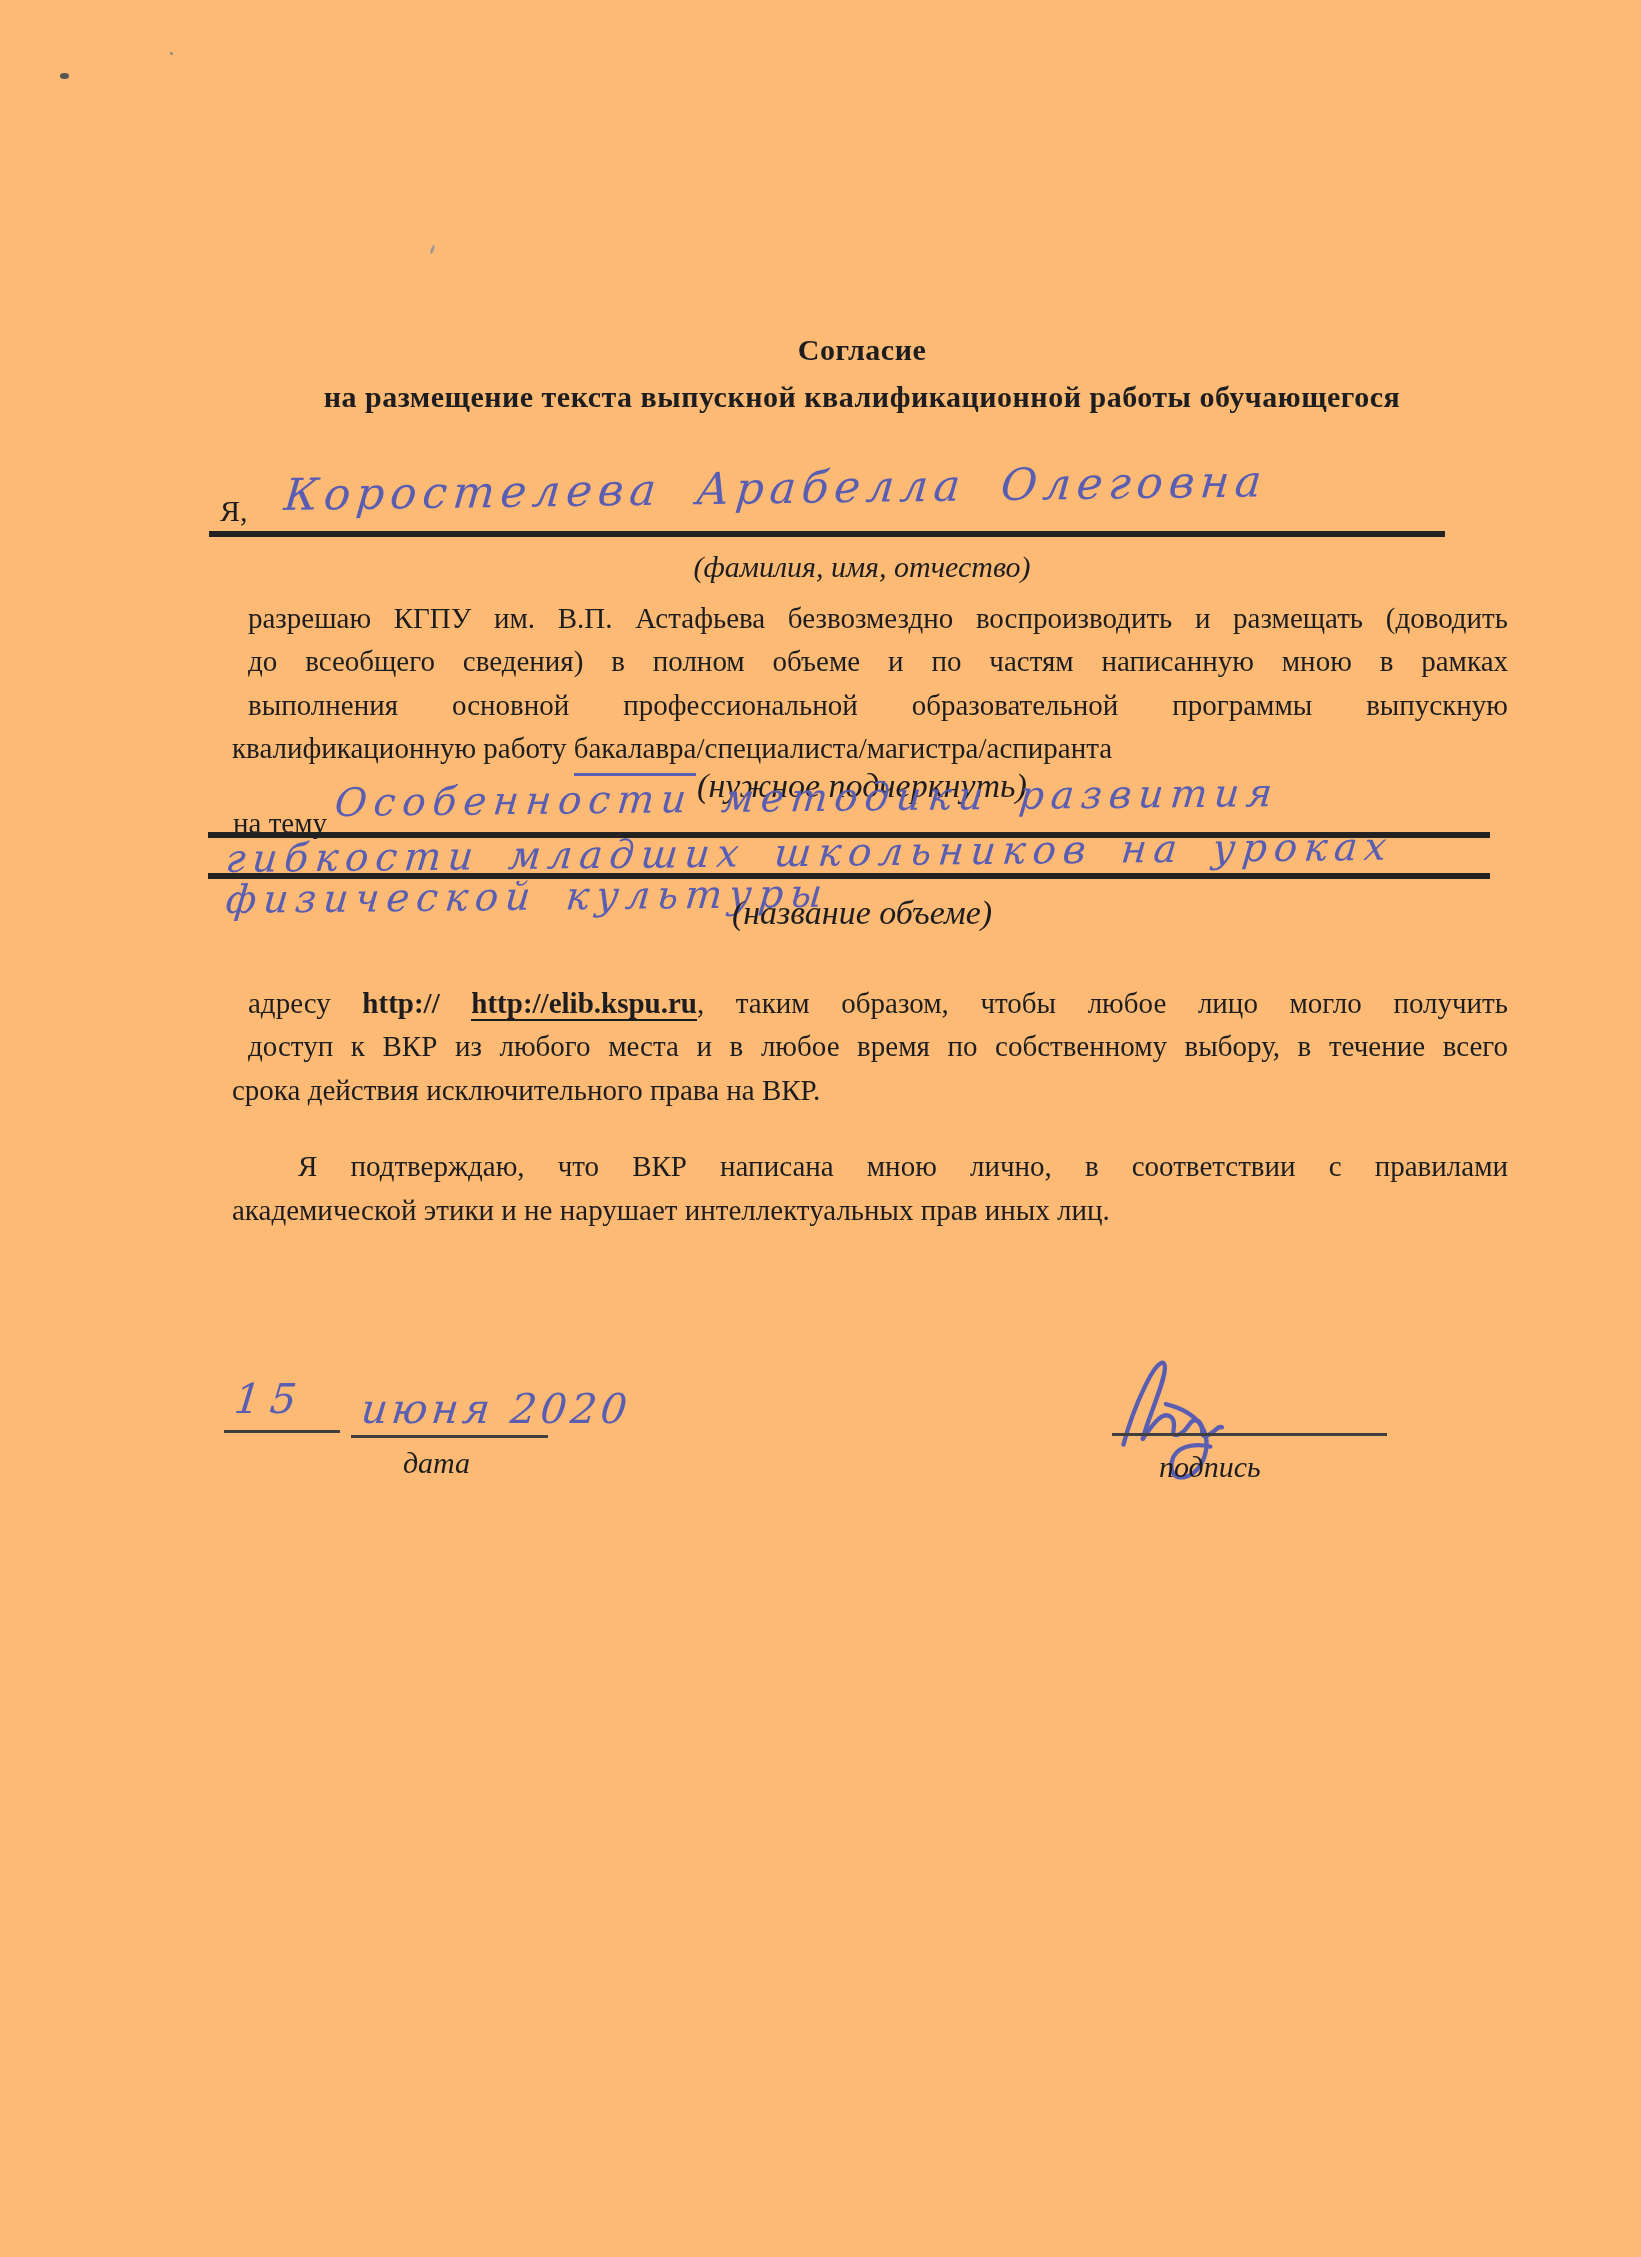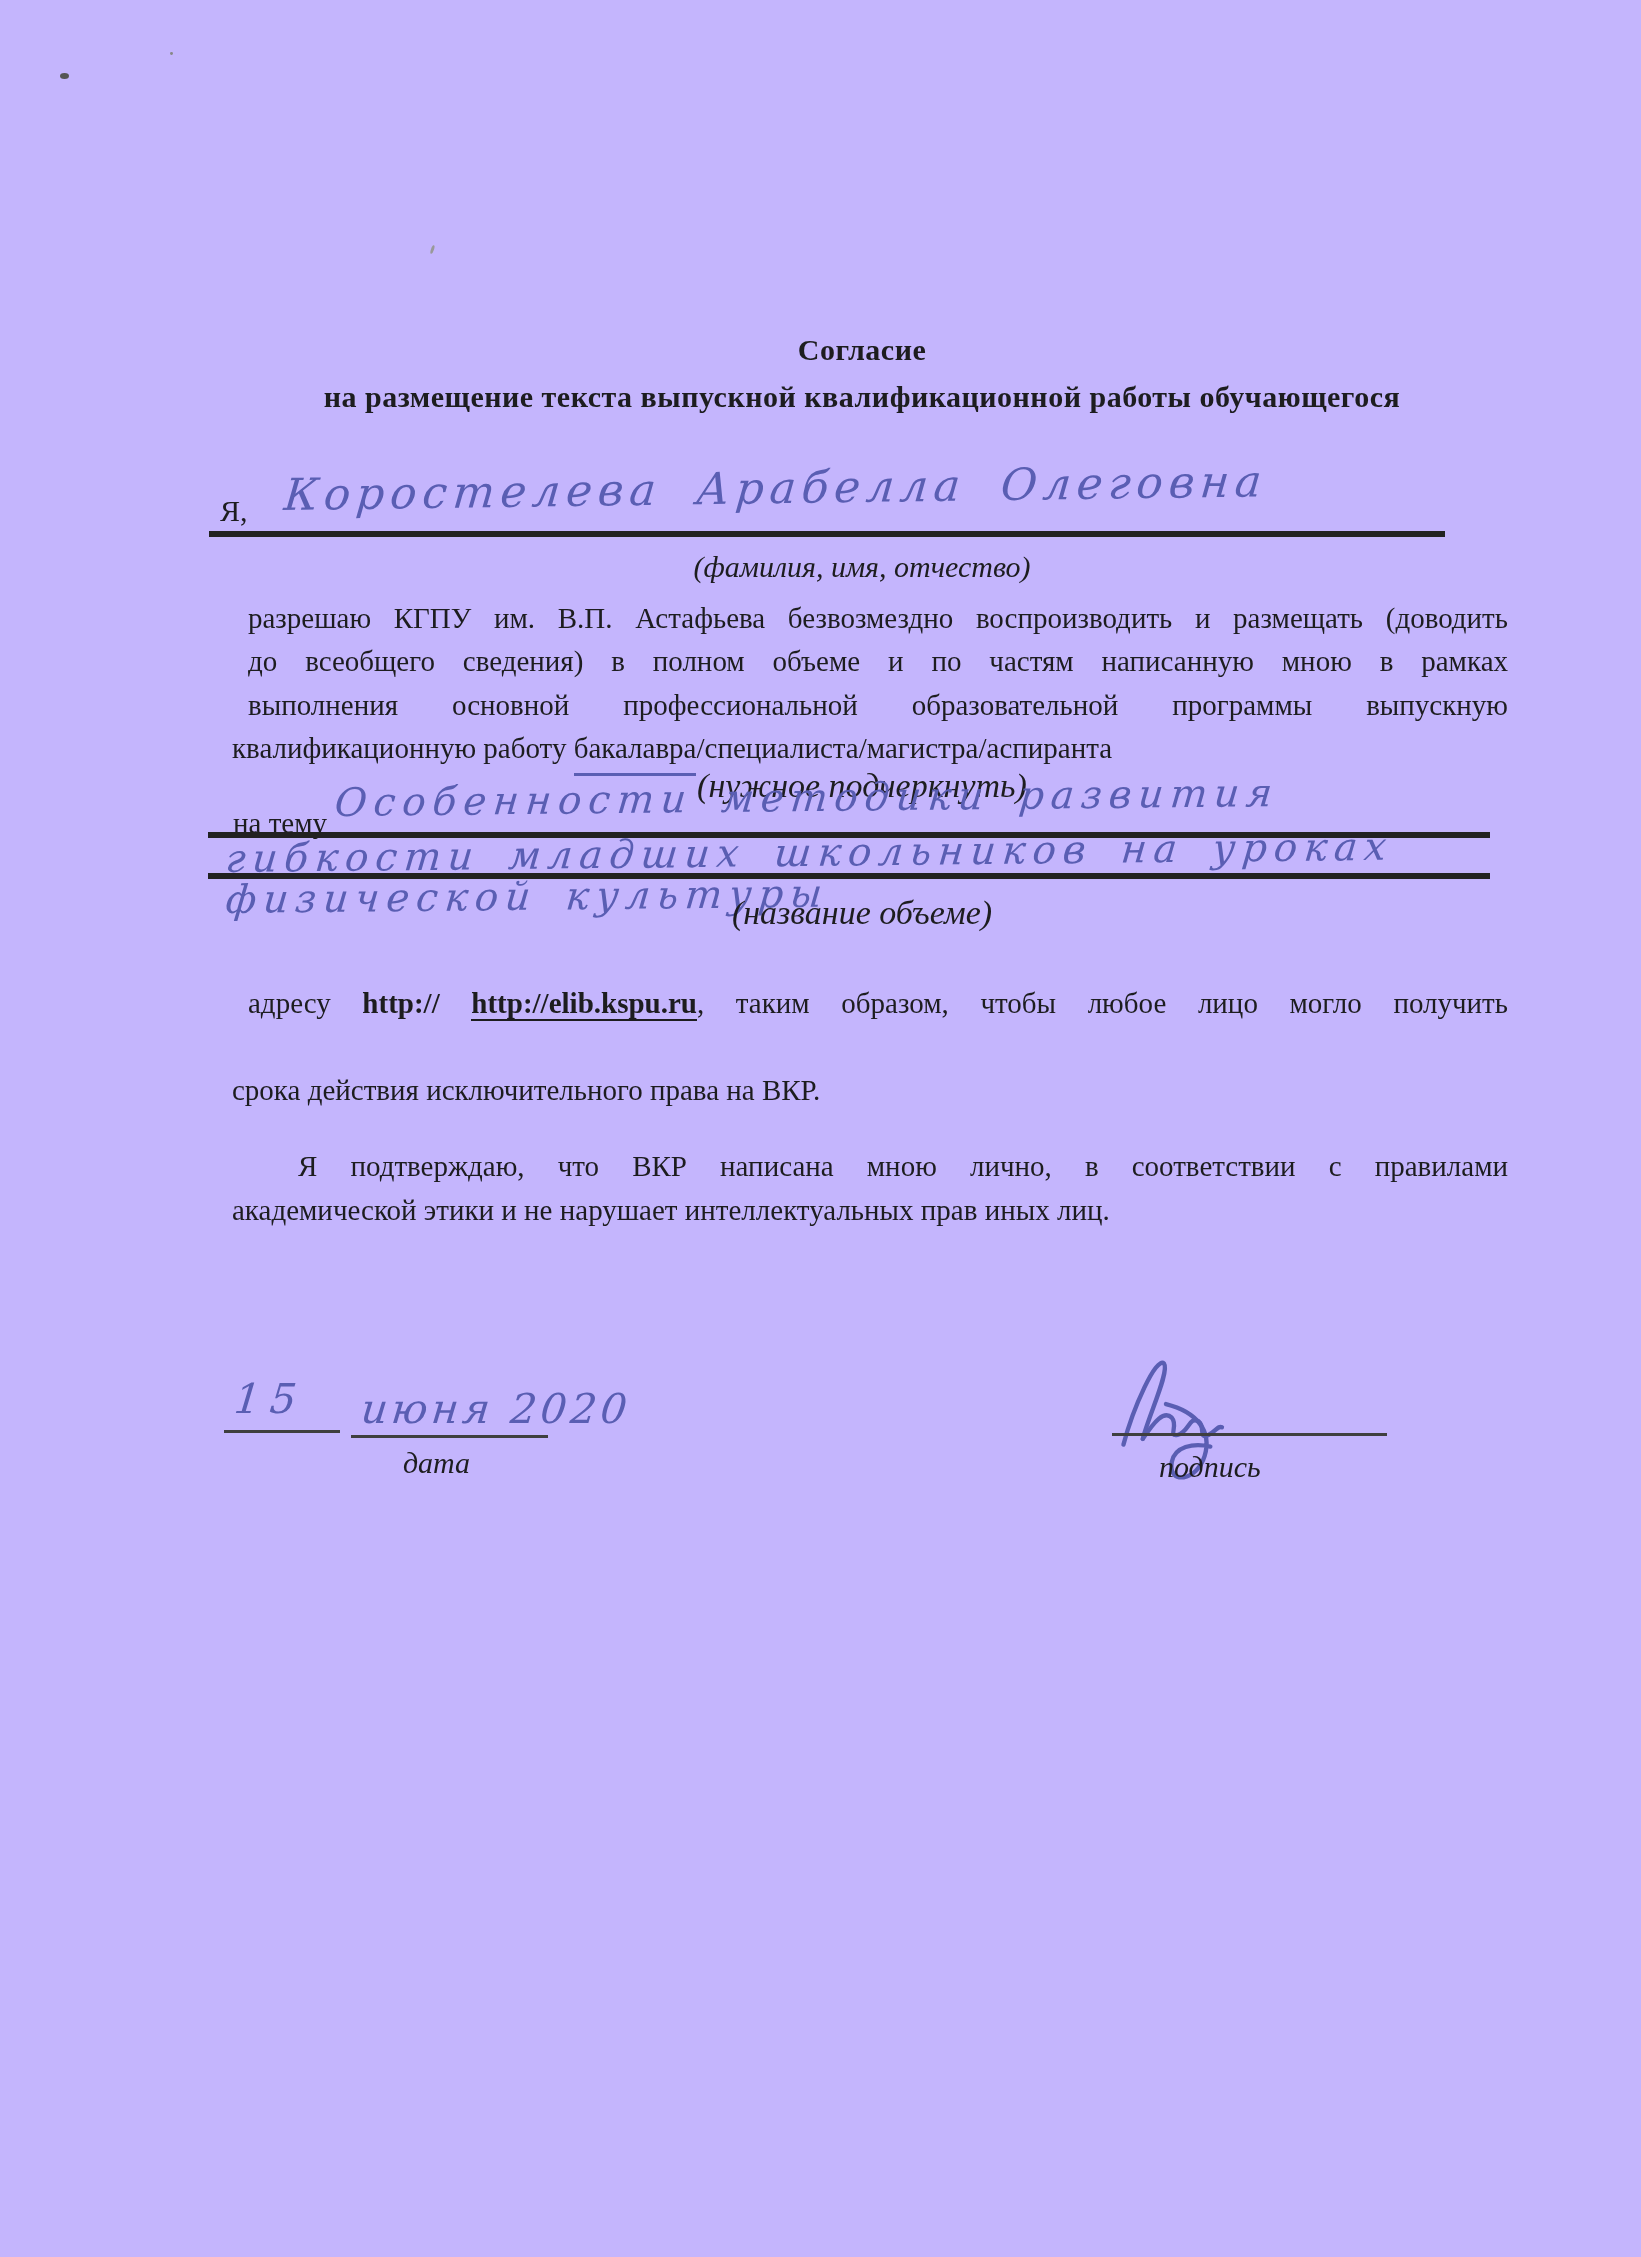--- a/index.html
+++ b/index.html
@@ -1,18 +1,18 @@
 <!DOCTYPE html>
 <html><head>
 <meta charset="utf-8">
 <style>
   html,body { margin:0; padding:0; background:#e8e8e8; }
   .page {
     position:relative; width:1641px; height:2257px; margin:0 auto;
-    background:#c4b5fd; overflow:hidden;
+    background:#fdba74; overflow:hidden;
     font-family:"Liberation Serif","DejaVu Serif",serif;
     color:#1d1d1f;
   }
   .abs { position:absolute; }
   .bold { font-weight:bold; }
   .ital { font-style:italic; }
 
   .title-line {
     left:232px; width:1260px; text-align:center;
     font-weight:bold; font-size:30px; line-height:39px;
@@ -68,20 +68,21 @@
 
   <div class="abs" style="left:233px; top:807px; font-size:29px;">на тему</div>
   <div class="abs hand hw-topic" style="left:333px; top:780px;">Особенности методики развития</div>
   <div class="abs rule-thick" style="left:208px; top:832px; width:1282px;"></div>
   <div class="abs hand hw-topic" style="left:224px; top:836px;">гибкости младших школьников на уроках</div>
   <div class="abs rule-thick" style="left:208px; top:873px; width:1282px;"></div>
   <div class="abs hand hw-topic" style="left:224px; top:877px;">физической культуры</div>
   <div class="abs center-line ital" style="top:894px;">(название объеме)</div>
 
   <div class="abs body-line just" style="top:982px;"><span>адресу </span><span class="bold">http://</span> <span class="bold link-underline">http://elib.kspu.ru</span><span>, таким образом, чтобы любое лицо могло получить</span></div>
+  <div class="abs body-line just" style="top:1025px;">доступ к ВКР  из любого места и в любое время по собственному выбору, в течение всего</div>
   <div class="abs body-line" style="top:1069px;">срока действия исключительного права на ВКР.</div>
 
   <div class="abs body-line just" style="top:1145px; padding-left:50px; width:1210px;">Я подтверждаю, что ВКР написана мною лично, в соответствии с правилами</div>
   <div class="abs body-line" style="top:1189px;">академической этики и не нарушает интеллектуальных прав иных лиц.</div>
 
   <div class="abs hand hw-date" style="left:232px; top:1375px;">15</div>
   <div class="abs rule-thin" style="left:224px; top:1430px; width:116px;"></div>
   <div class="abs hand hw-date" style="left:359px; top:1385px; letter-spacing:3.9px;">июня 2020</div>
   <div class="abs rule-thin" style="left:351px; top:1435px; width:197px;"></div>
   <div class="abs caption" style="left:369px; top:1446px; width:135px; text-align:center;">дата</div>

